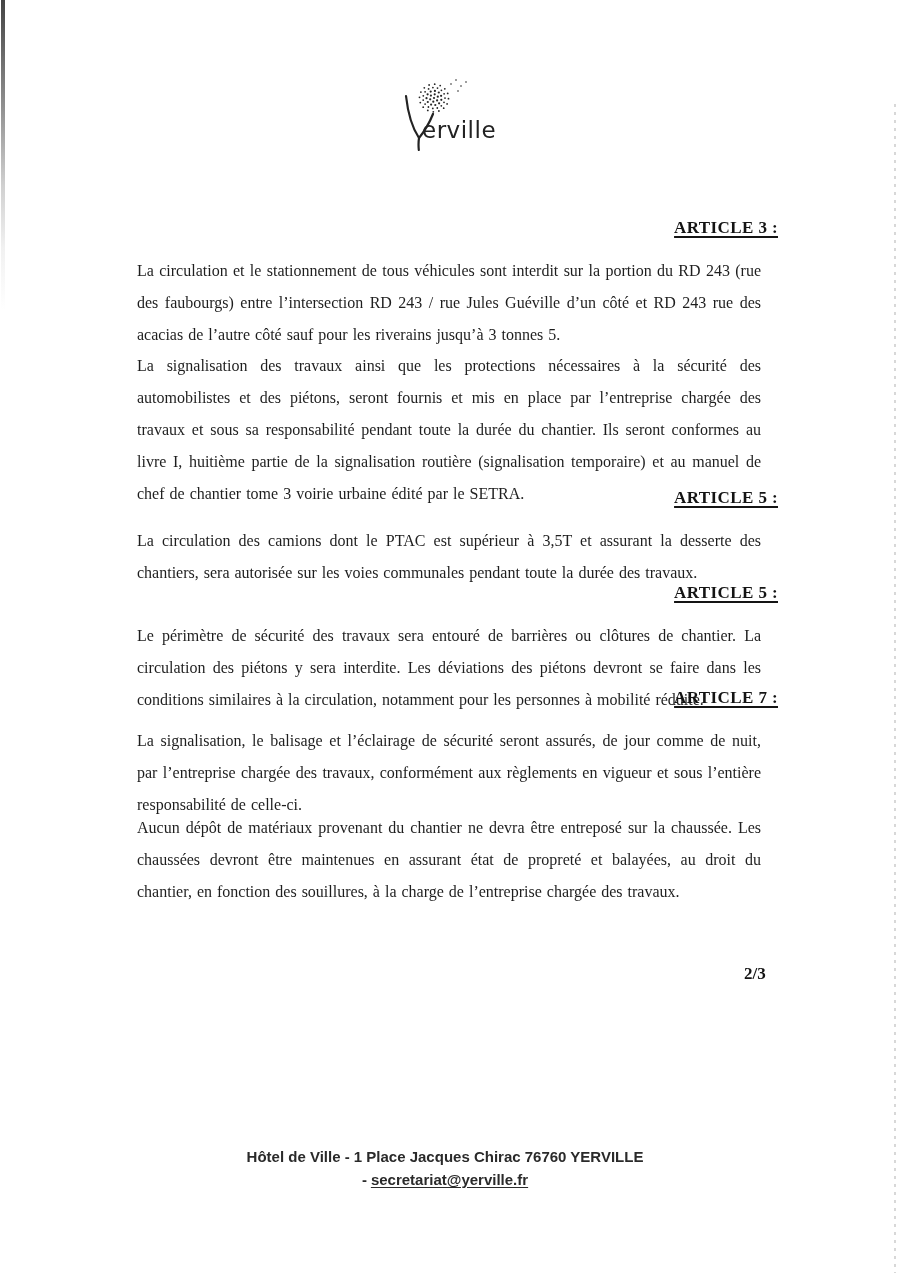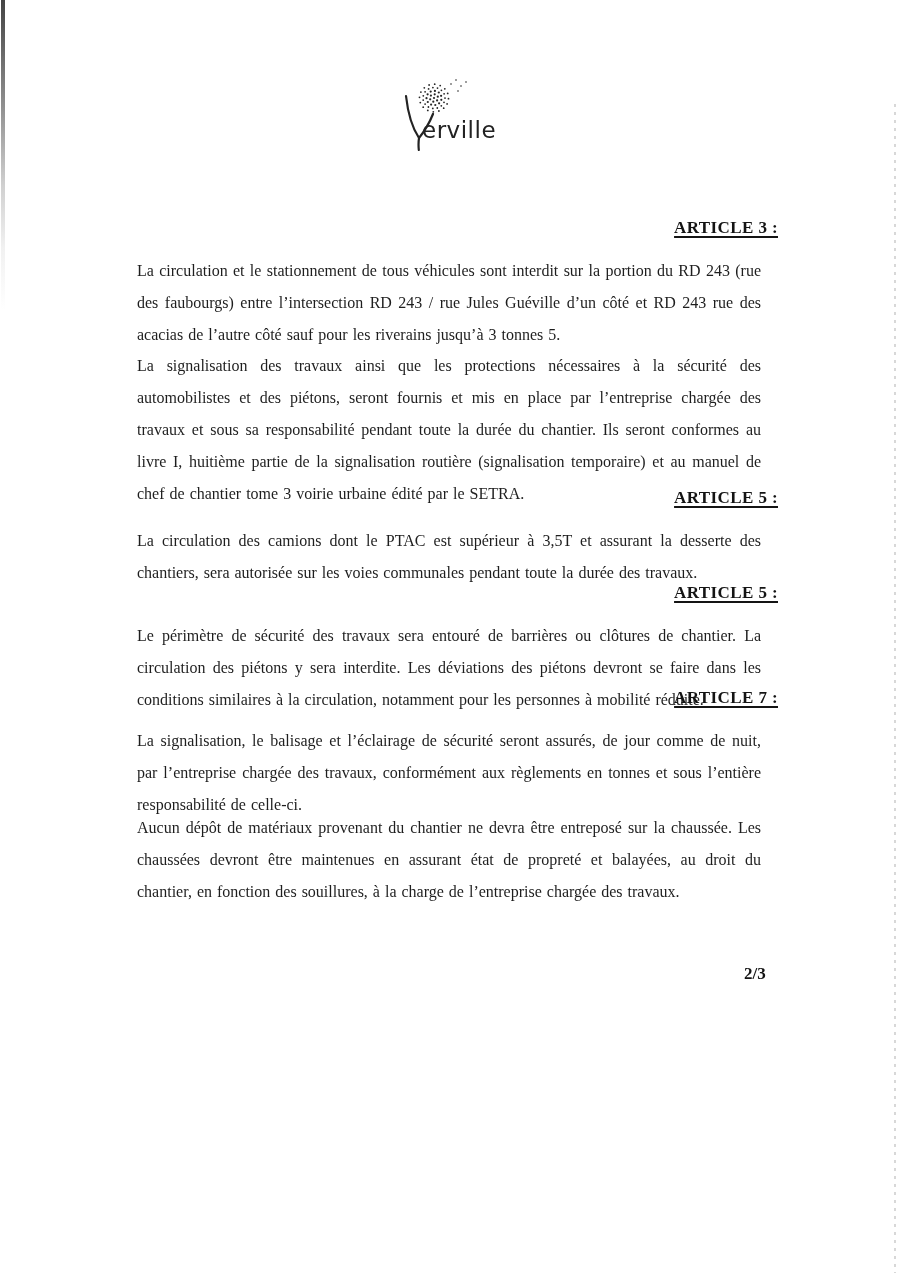--- a/index.html
+++ b/index.html
@@ -136,23 +136,29 @@
     <section class="article a2">
       <h2 class="article-heading">ARTICLE 5 :</h2>
       <p class="article-body">La circulation des camions dont le PTAC est supérieur à 3,5T et assurant la desserte des chantiers, sera autorisée sur les voies communales pendant toute la durée des travaux.</p>
     </section>
     <section class="article a3">
       <h2 class="article-heading">ARTICLE 5 :</h2>
       <p class="article-body">Le périmètre de sécurité des travaux sera entouré de barrières ou clôtures de chantier. La circulation des piétons y sera interdite. Les déviations des piétons devront se faire dans les conditions similaires à la circulation, notamment pour les personnes à mobilité réduite.</p>
     </section>
     <section class="article a4">
       <h2 class="article-heading">ARTICLE 7 :</h2>
-      <p class="article-body">La signalisation, le balisage et l’éclairage de sécurité seront assurés, de jour comme de nuit, par l’entreprise chargée des travaux, conformément aux règlements en tonnes et sous l’entière responsabilité de celle-ci.</p>
+      <p class="article-body">La signalisation, le balisage et l’éclairage de sécurité seront assurés, de jour comme de nuit, par l’entreprise chargée des travaux, conformément aux règlements en vigueur et sous l’entière responsabilité de celle-ci.</p>
     </section>
     <section class="article a5">
       <p class="article-body">Aucun dépôt de matériaux provenant du chantier ne devra être entreposé sur la chaussée. Les chaussées devront être maintenues en assurant état de propreté et balayées, au droit du chantier, en fonction des souillures, à la charge de l’entreprise chargée des travaux.</p>
     </section>
   </main>
 
   <div class="page-number">2/3</div>
 
+  <footer class="footer">
+    <div>Hôtel de Ville - 1 Place Jacques Chirac 76760 YERVILLE</div>
+    <div class="footer-line2">
+      <span class="footer-dash">-</span><span class="footer-email">secretariat@yerville.fr</span>
+    </div>
+  </footer>
 
 </div>
 
 </body></html>

